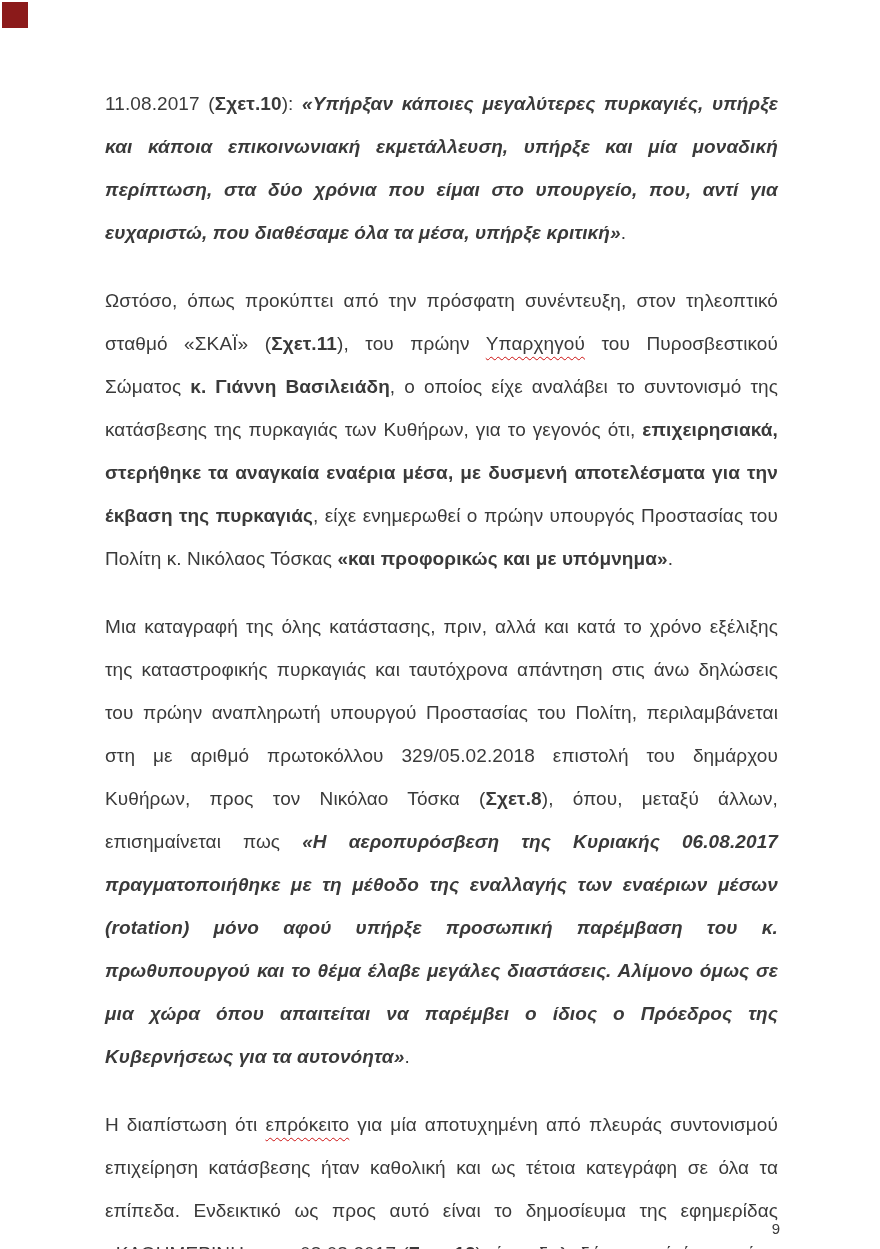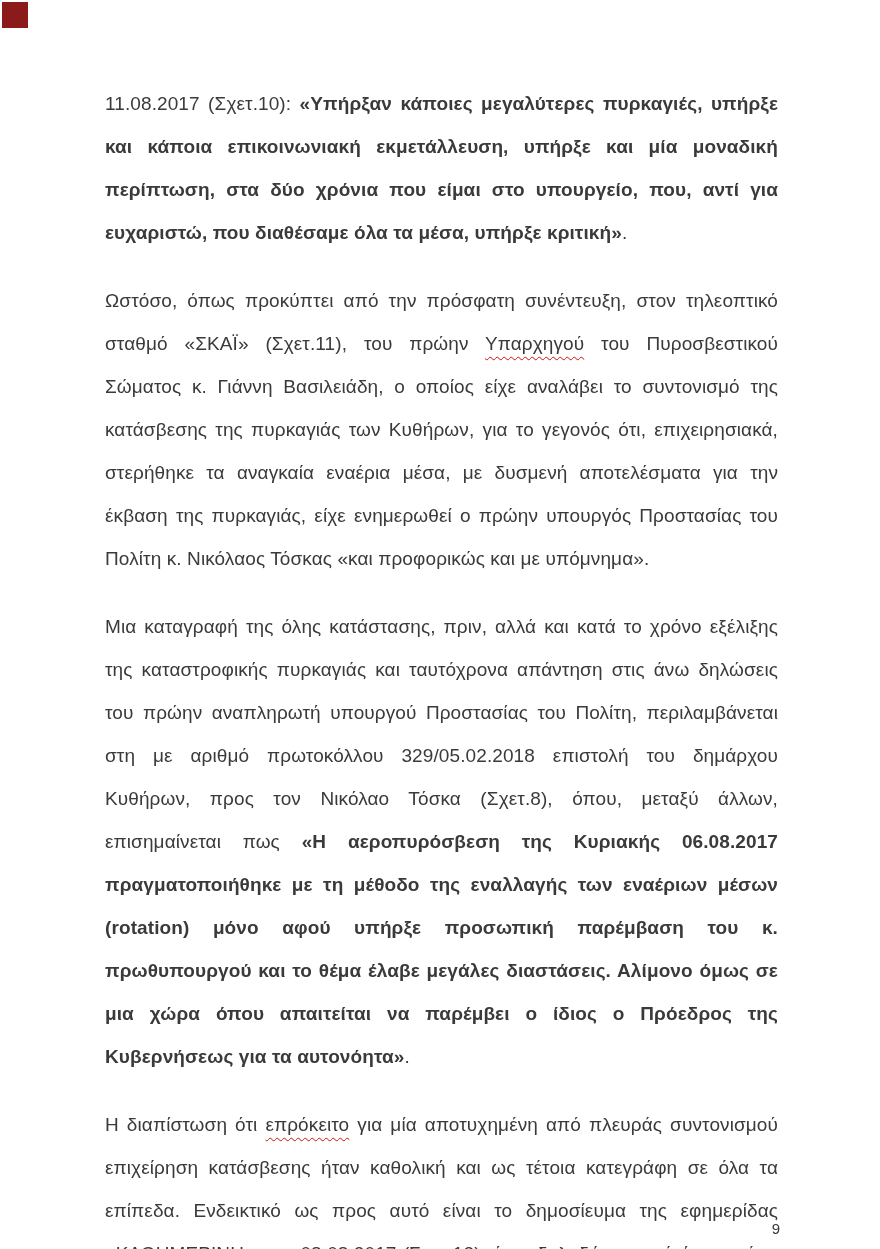--- a/index.html
+++ b/index.html
@@ -24,22 +24,22 @@
     top: 82px;
     width: 673px;
     text-align: justify;
     font-size: 19px;
     line-height: 43px;
     color: #3a3a3a;
     letter-spacing: 0.1px;
   }
   .text-block p { margin: 0 0 25px 0; }
   .run { }
-  .bold { font-weight: normal; margin-top: 18px; }
-  .bolditalic { font-weight: bold; }
+  .bold { font-weight: bold; margin-top: 18px; }
+  .bolditalic { font-weight: bold; font-style: italic; }
   .wavy {
     text-decoration: underline wavy #cc1111;
     text-decoration-thickness: 1px;
     text-underline-offset: 6px;
   }
   .solid-u {
     text-decoration-color: #3a3a3a;
     text-decoration-thickness: 1px;
     text-underline-offset: 3px;
   }

